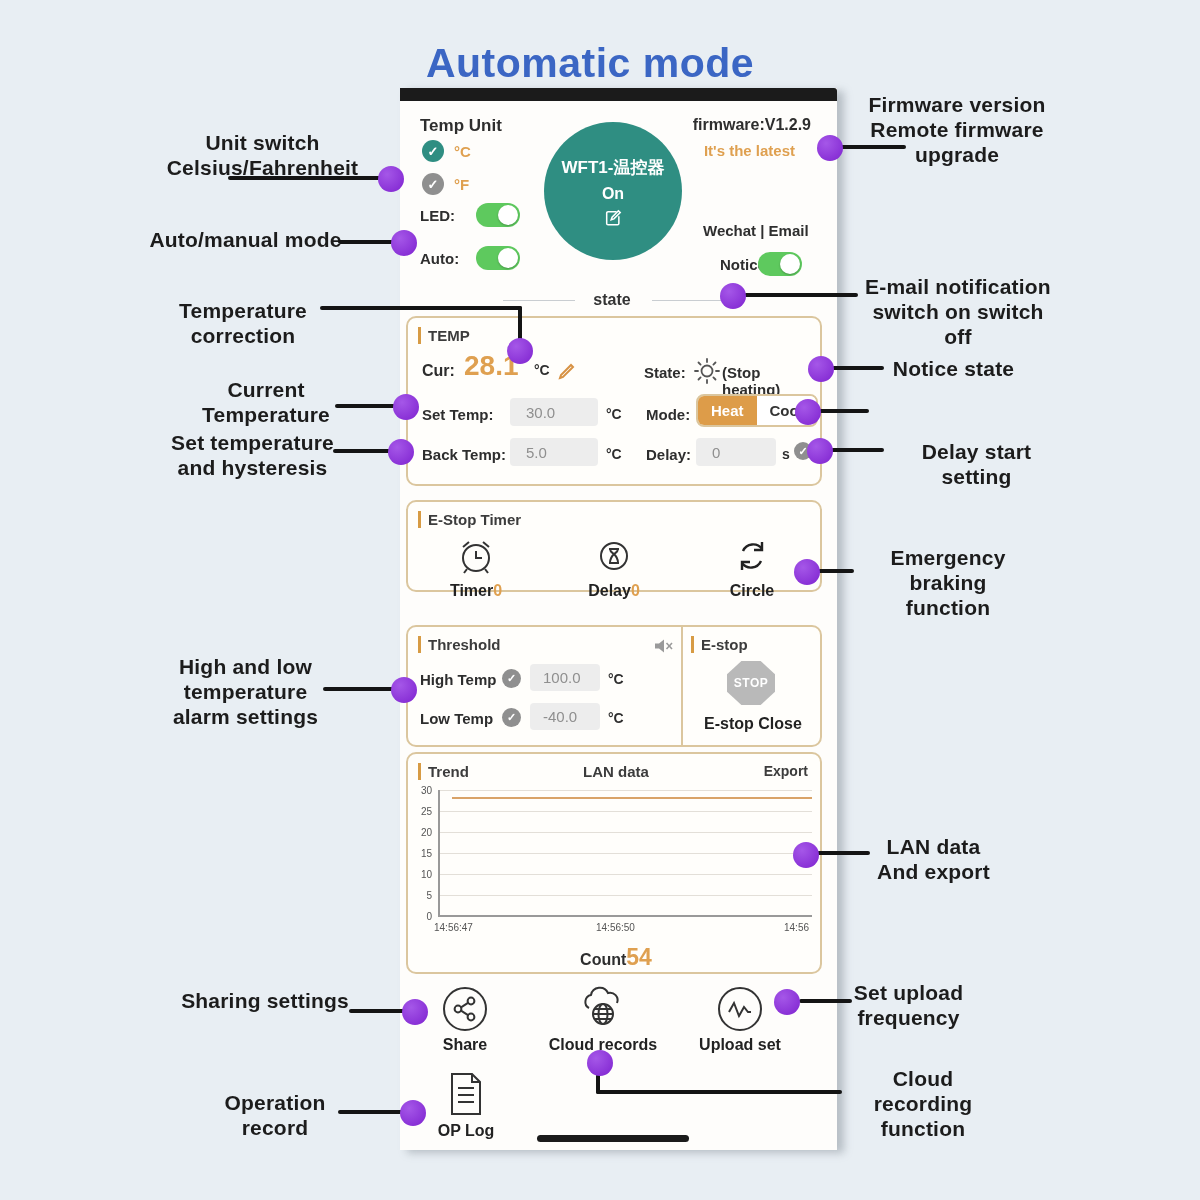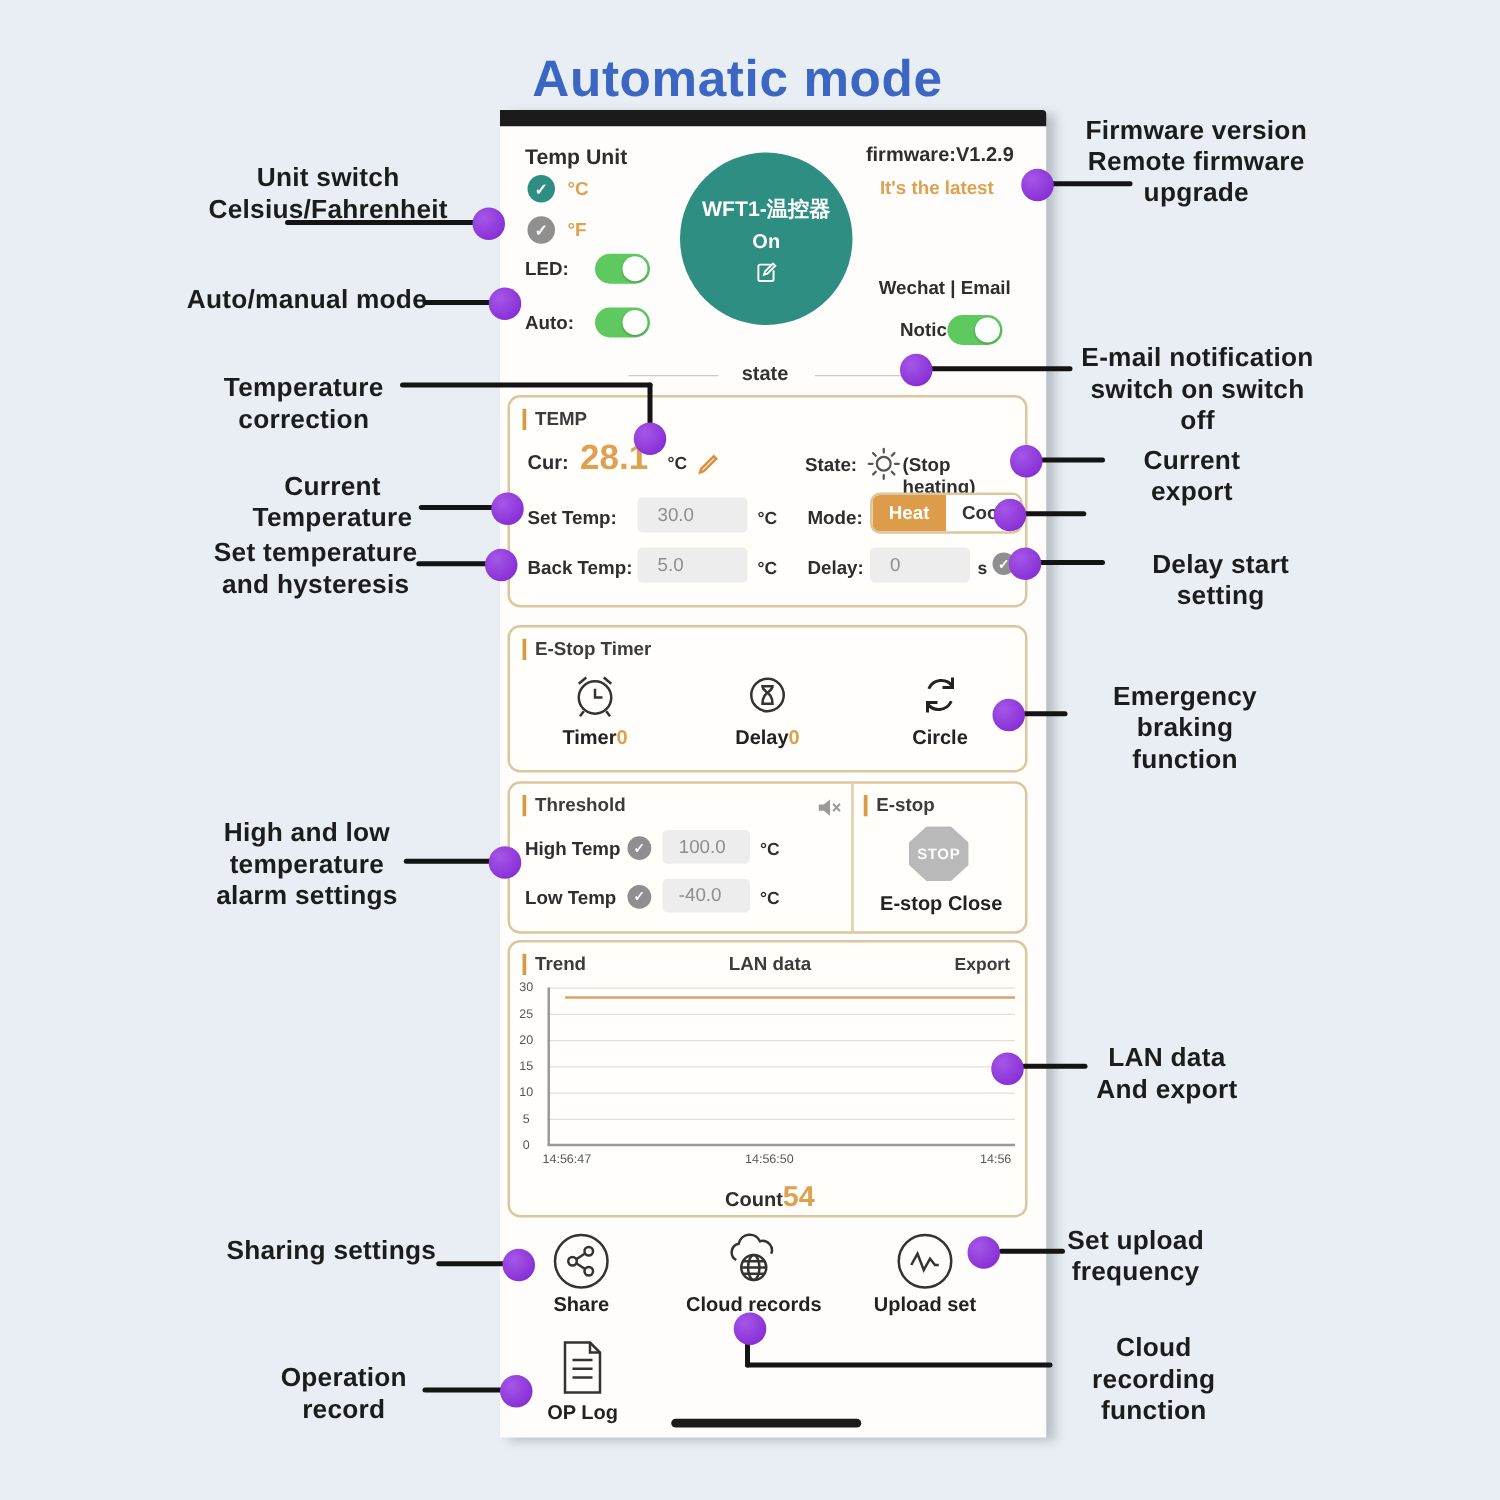--- a/index.html
+++ b/index.html
@@ -22,21 +22,21 @@
   .chk.teal{background:#2f8e82;}
   .chk.gray{background:#8f8f8f;}
   .toggle{position:absolute;width:44px;height:24px;background:#5ec95e;border-radius:13px;}
   .toggle::after{content:"";position:absolute;top:2px;right:2px;width:20px;height:20px;border-radius:50%;background:#fff;box-shadow:0 1px 2px rgba(0,0,0,.25);}
   .seg{position:absolute;display:flex;border:2px solid #dbc69e;border-radius:8px;overflow:hidden;}
   .seg .opt{font-size:15px;font-weight:bold;padding:6px 13px;}
   .seg .heat{background:#dd9c49;color:#fff;}
   .seg .cool{background:#fff;color:#333;}
   .icn-lbl{position:absolute;font-size:16px;font-weight:600;color:#222;text-align:center;}
   .gridline{position:absolute;background:#e3dfd8;height:1px;}
-  .ytick{position:absolute;width:22px;text-align:center;font-size:10px;color:#555;}
+  .ytick{position:absolute;width:22px;text-align:right;font-size:10px;color:#555;}
   .xtick{position:absolute;font-size:10px;color:#555;}
   .stop-oct{width:48px;height:44px;background:#b9b9b9;color:#fff;font-size:12px;font-weight:bold;letter-spacing:.5px;display:flex;align-items:center;justify-content:center;clip-path:polygon(30% 0,70% 0,100% 30%,100% 70%,70% 100%,30% 100%,0 70%,0 30%);}
   .divline{position:absolute;height:1px;background:#c9cdd1;}
   #title{position:absolute;left:370px;top:40px;width:440px;text-align:center;font-size:41px;font-weight:bold;color:#3b66c4;letter-spacing:.5px;}
 </style>
 </head>
 <body>
 
 <div id="canvas">
 
@@ -115,21 +115,21 @@
       <div class="val-box" style="left:102px;top:120px;width:88px;height:28px;">5.0</div>
       <div class="unit" style="left:198px;top:128px;">°C</div>
       <div class="lbl" style="left:238px;top:128px;">Delay:</div>
       <div class="val-box" style="left:288px;top:120px;width:80px;height:28px;">0</div>
       <div class="unit" style="left:374px;top:128px;">s</div>
       <div class="chk gray" style="left:386px;top:124px;width:18px;height:18px;font-size:11px;">
           <span>✓</span>
         </div>
     </div>
 
-    <div class="panel" style="left:6px;top:412px;width:416px;height:118px;">
+    <div class="panel" style="left:6px;top:412px;width:416px;height:92px;">
       <div class="ptitle" style="left:10px;top:9px;">E-Stop Timer</div>
       <svg style="position:absolute;left:46px;top:32px;" width="44" height="44" viewBox="0 0 44 44" fill="none" stroke="#333" stroke-width="2">
           <circle cx="22" cy="24" r="13"></circle>
           <path d="M22 17v7h6"></path>
           <path d="M9 13l6-5"></path>
           <path d="M35 13l-6-5"></path>
           <path d="M13 35l-3 4"></path>
           <path d="M31 35l3 4"></path>
         </svg>
       <div class="icn-lbl" style="left:18px;top:80px;width:100px;"><span>Timer</span><span class="orange">0</span></div>
@@ -288,21 +288,21 @@
 Remote firmware
 upgrade</div>
   <div class="cline" style="left:840px;top:145px;width:66px;height:4px;"></div>
   <div class="dot" style="left:817px;top:135px;"></div>
 
   <div class="ann" style="left:856px;top:274px;width:204px;">E-mail notification
 switch on switch off</div>
   <div class="cline" style="left:744px;top:293px;width:114px;height:4px;"></div>
   <div class="dot" style="left:720px;top:283px;"></div>
 
-  <div class="ann" style="left:886px;top:356px;width:135px;">Current export</div>
+  <div class="ann" style="left:886px;top:356px;width:135px;">Notice state</div>
   <div class="cline" style="left:832px;top:366px;width:52px;height:4px;"></div>
   <div class="dot" style="left:808px;top:356px;"></div>
 
   <div class="cline" style="left:819px;top:409px;width:50px;height:4px;"></div>
   <div class="dot" style="left:795px;top:399px;"></div>
 
   <div class="ann" style="left:884px;top:439px;width:185px;">Delay start setting</div>
   <div class="cline" style="left:831px;top:448px;width:53px;height:4px;"></div>
   <div class="dot" style="left:807px;top:438px;"></div>
 

